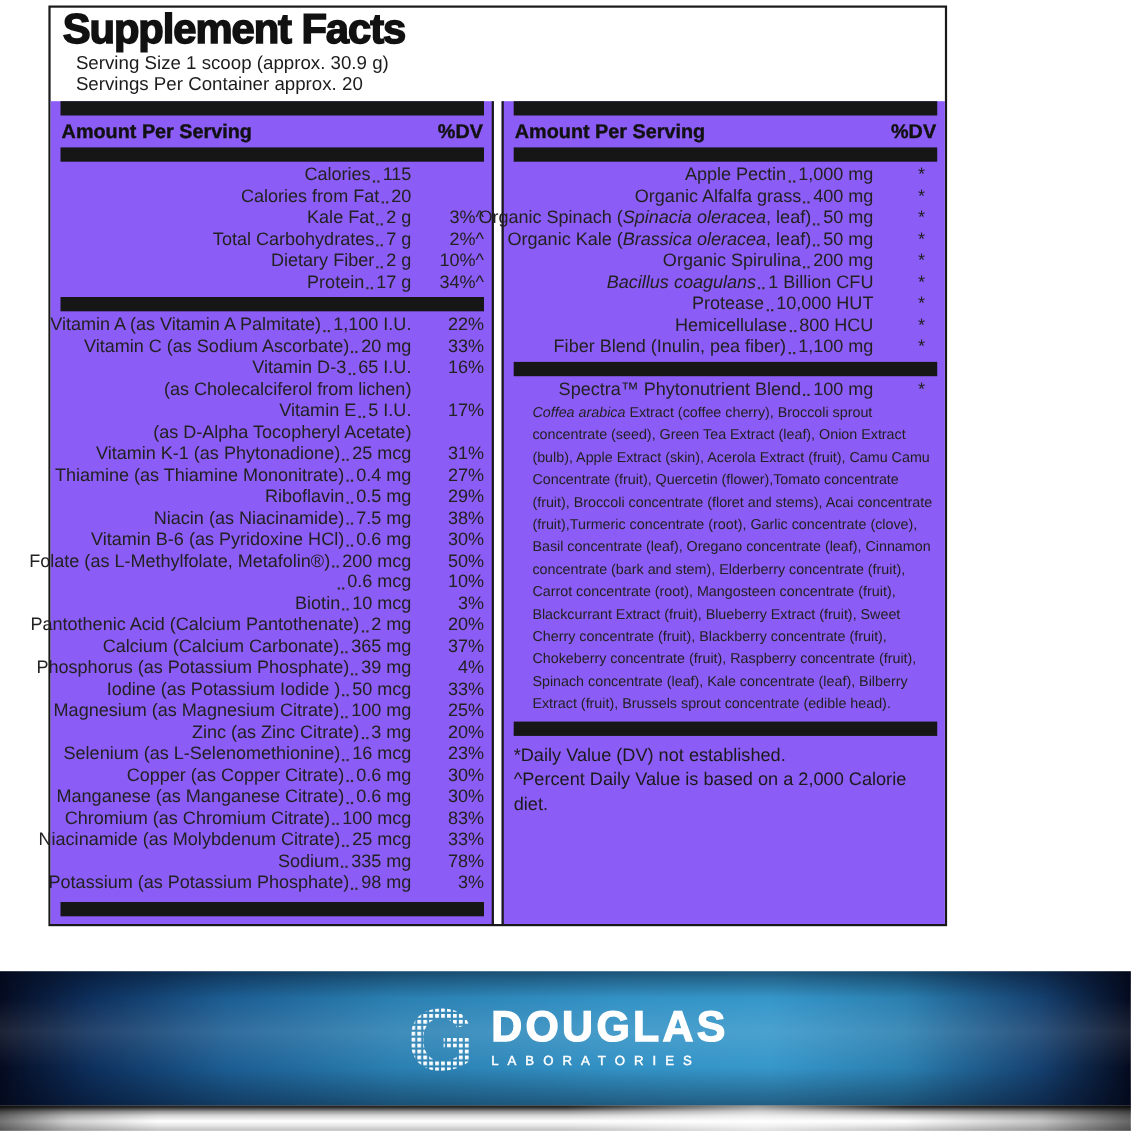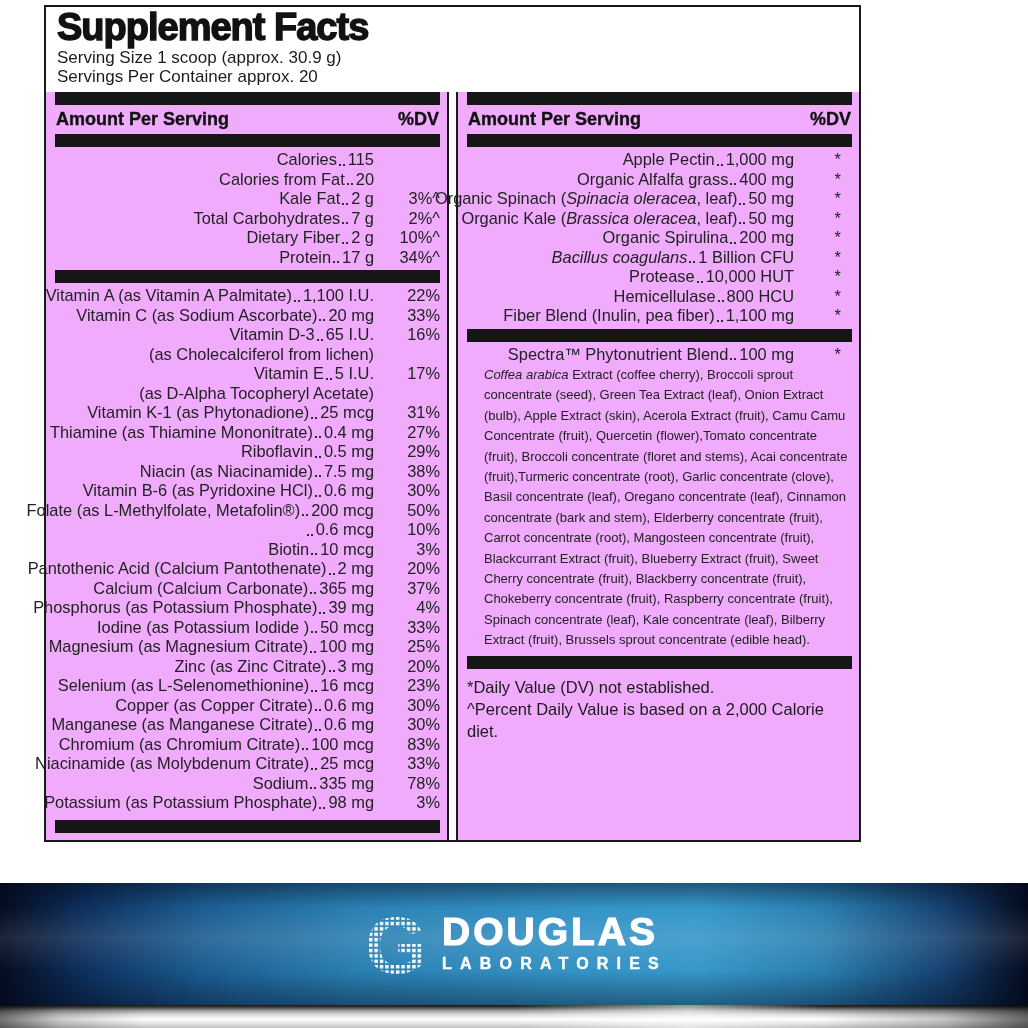--- a/index.html
+++ b/index.html
@@ -9,24 +9,24 @@
     overflow:hidden;
   }
   .label-box{
     position:absolute;left:44px;top:5px;width:817px;box-sizing:border-box;
     border:2px solid #191919;background:#fff;padding-top:3px;
   }
   .title{
     margin:0 0 4px;padding-left:11px;font-size:38px;line-height:34px;
     font-weight:bold;color:#111;letter-spacing:-1px;-webkit-text-stroke:1.4px #111;
   }
-  .serving-line{padding-left:11px;font-size:17px;line-height:19px;color:#1c1c1c;}
+  .serving-line{padding-left:23px;font-size:17px;line-height:19px;color:#1c1c1c;}
   .columns{display:flex;gap:7px;margin-top:6px;align-items:stretch;}
   .col{flex:1;display:flex;flex-direction:column;box-sizing:border-box;
-    padding:0 7px 7px 9px;min-width:0;background:#f0abfc;}
+    padding:0 7px 7px 9px;min-width:0;background:#8b5cf6;}
   .col-left{border-right:2px solid #191919;min-height:748px;}
   .col-right{border-left:2px solid #191919;}
   .bar{height:13px;background:#161616;flex:0 0 auto;}
   .bar-bottom{margin-top:auto;}
   .col-header{
     display:flex;justify-content:space-between;align-items:center;
     font-size:18px;font-weight:bold;color:#111;padding:4px 1px;
     -webkit-text-stroke:.35px #111;
   }
   .rows{display:flex;flex-direction:column;margin:3px 0;align-items:flex-end;}
@@ -53,21 +53,21 @@
         #3392c5 55%, #3697ca 68%, #2a7fb0 80%, #15406f 92%, #040a1e 100%);
     display:flex;align-items:center;justify-content:center;
   }
   .logo{display:flex;align-items:center;gap:15px;transform:translateX(4px);}
   .brand-text{display:flex;flex-direction:column;}
   .brand-name{
     font-size:39px;line-height:34px;font-weight:bold;color:#fff;
     letter-spacing:3px;-webkit-text-stroke:1.2px #fff;white-space:nowrap;
   }
   .brand-sub{
-    font-size:16px;font-weight:bold;color:#fff;letter-spacing:8.2px;
+    font-size:12px;font-weight:normal;color:#fff;letter-spacing:8.2px;
     margin-top:6px;white-space:nowrap;-webkit-text-stroke:.4px #fff;
   }
   .silver-band{
     position:absolute;left:0;top:1005px;width:1028px;height:23px;
     background:
       linear-gradient(90deg, rgba(0,0,0,.55) 0%, rgba(0,0,0,.18) 6%, rgba(0,0,0,0) 14%,
         rgba(0,0,0,0) 50%, rgba(255,255,255,.55) 67%, rgba(0,0,0,0) 80%,
         rgba(0,0,0,.22) 92%, rgba(0,0,0,.6) 100%),
       linear-gradient(180deg, #141414 0%, #3a3a3a 9%, #9a9a9a 24%, #d6d6d6 40%,
         #ffffff 62%, #e4e4e4 80%, #bfbfbf 100%);

